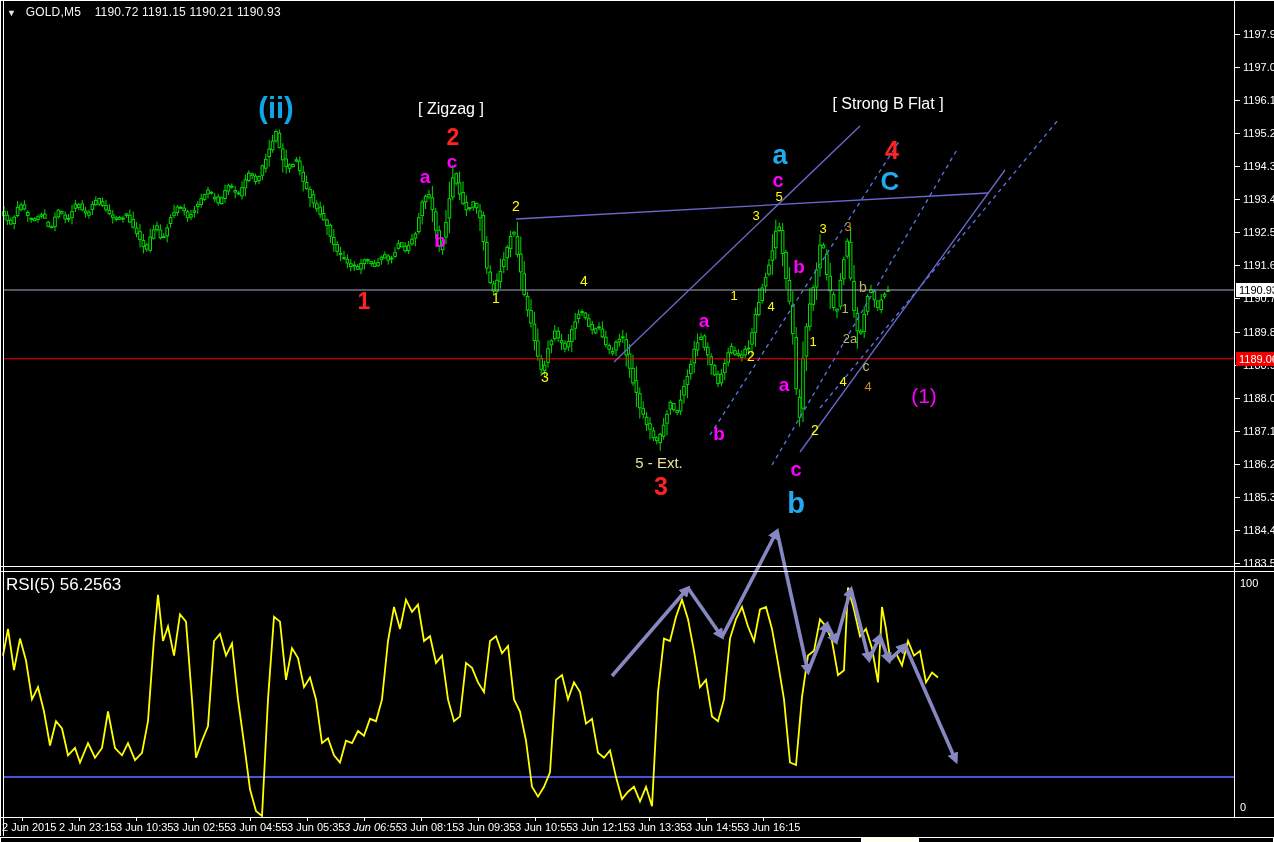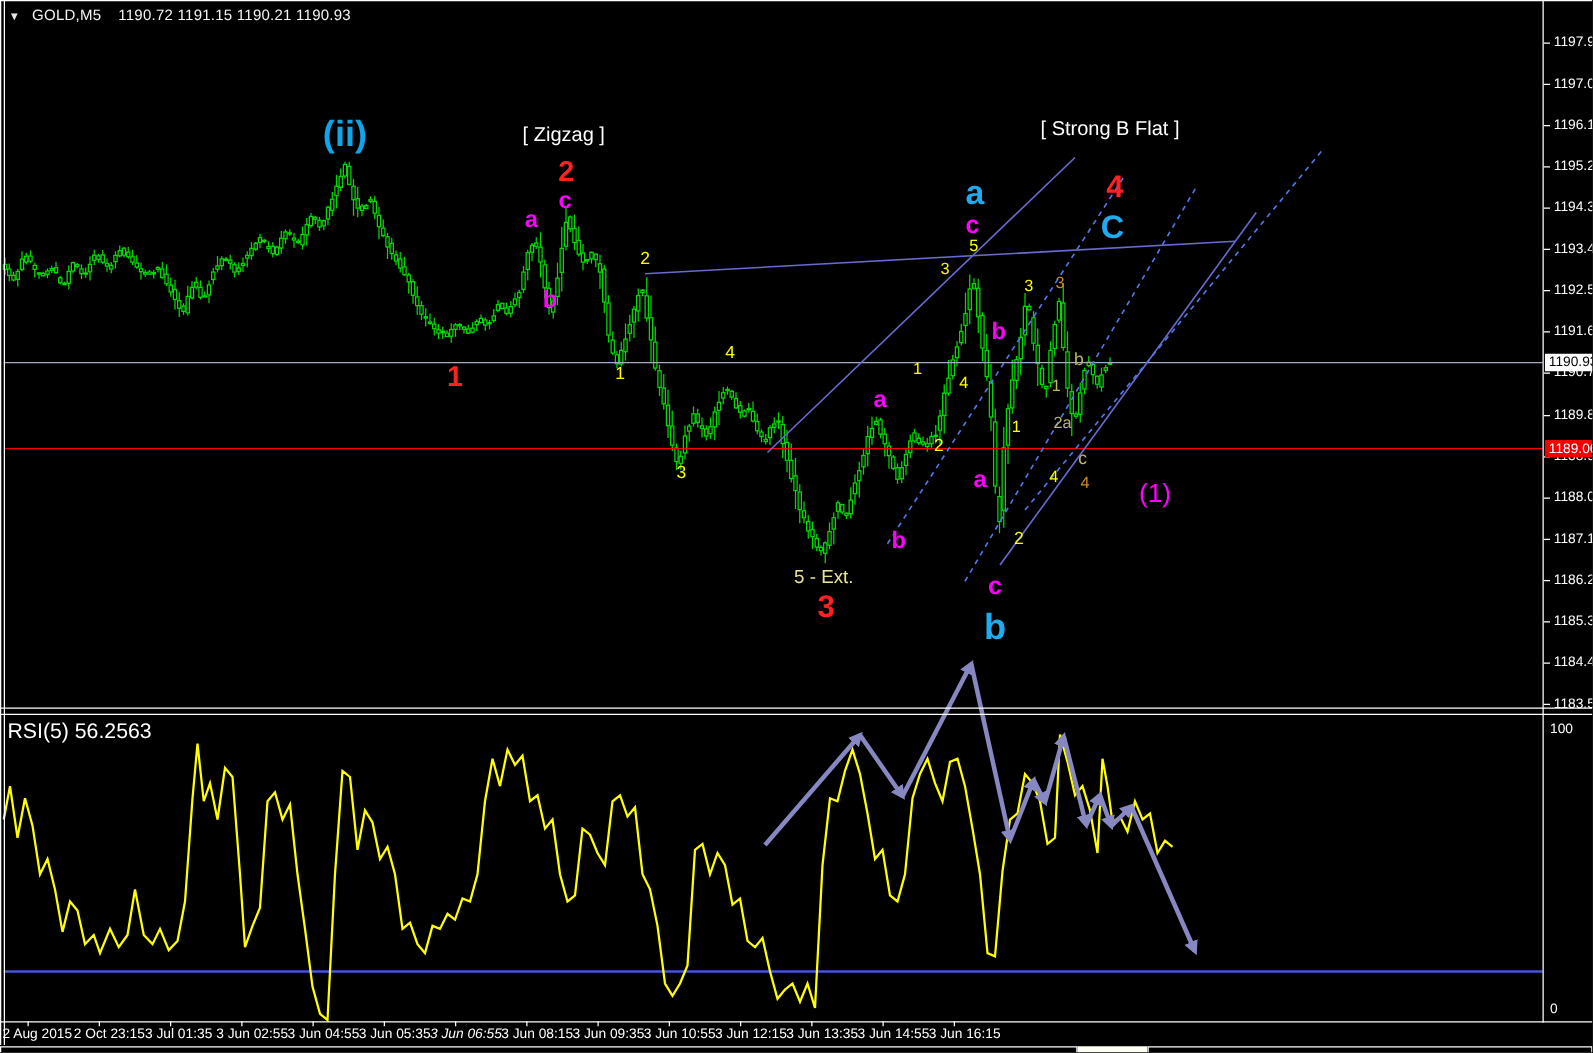--- a/index.html
+++ b/index.html
@@ -628,25 +628,25 @@
       <div class="price-tick" style="top: 464.064px;">1186.20</div>
       <div class="tickmark" style="top: 497.184px;"></div>
       <div class="price-tick" style="top: 497.184px;">1185.30</div>
       <div class="tickmark" style="top: 530.304px;"></div>
       <div class="price-tick" style="top: 530.304px;">1184.40</div>
       <div class="tickmark" style="top: 563.424px;"></div>
       <div class="price-tick" style="top: 563.424px;">1183.50</div>
     </div>
   <div id="time-labels">
       <div class="time-tick" style="left: 22px;"></div>
-      <div class="time-label" style="left: 2px;">2 Aug 2015</div>
+      <div class="time-label" style="left: 2px;">2 Jun 2015</div>
       <div class="time-tick" style="left: 79px;"></div>
-      <div class="time-label" style="left: 59px;">2 Oct 23:15</div>
+      <div class="time-label" style="left: 59px;">2 Jun 23:15</div>
       <div class="time-tick" style="left: 136px;"></div>
-      <div class="time-label" style="left: 116px;">3 Jul 01:35</div>
+      <div class="time-label" style="left: 116px;">3 Jun 10:35</div>
       <div class="time-tick" style="left: 193px;"></div>
       <div class="time-label" style="left: 173px;">3 Jun 02:55</div>
       <div class="time-tick" style="left: 250px;"></div>
       <div class="time-label" style="left: 230px;">3 Jun 04:55</div>
       <div class="time-tick" style="left: 307px;"></div>
       <div class="time-label" style="left: 287px;">3 Jun 05:35</div>
       <div class="time-tick" style="left: 364px;"></div>
       <div class="time-label" style="left: 344px; font-style: italic;">3 Jun 06:55</div>
       <div class="time-tick" style="left: 421px;"></div>
       <div class="time-label" style="left: 401px;">3 Jun 08:15</div>

